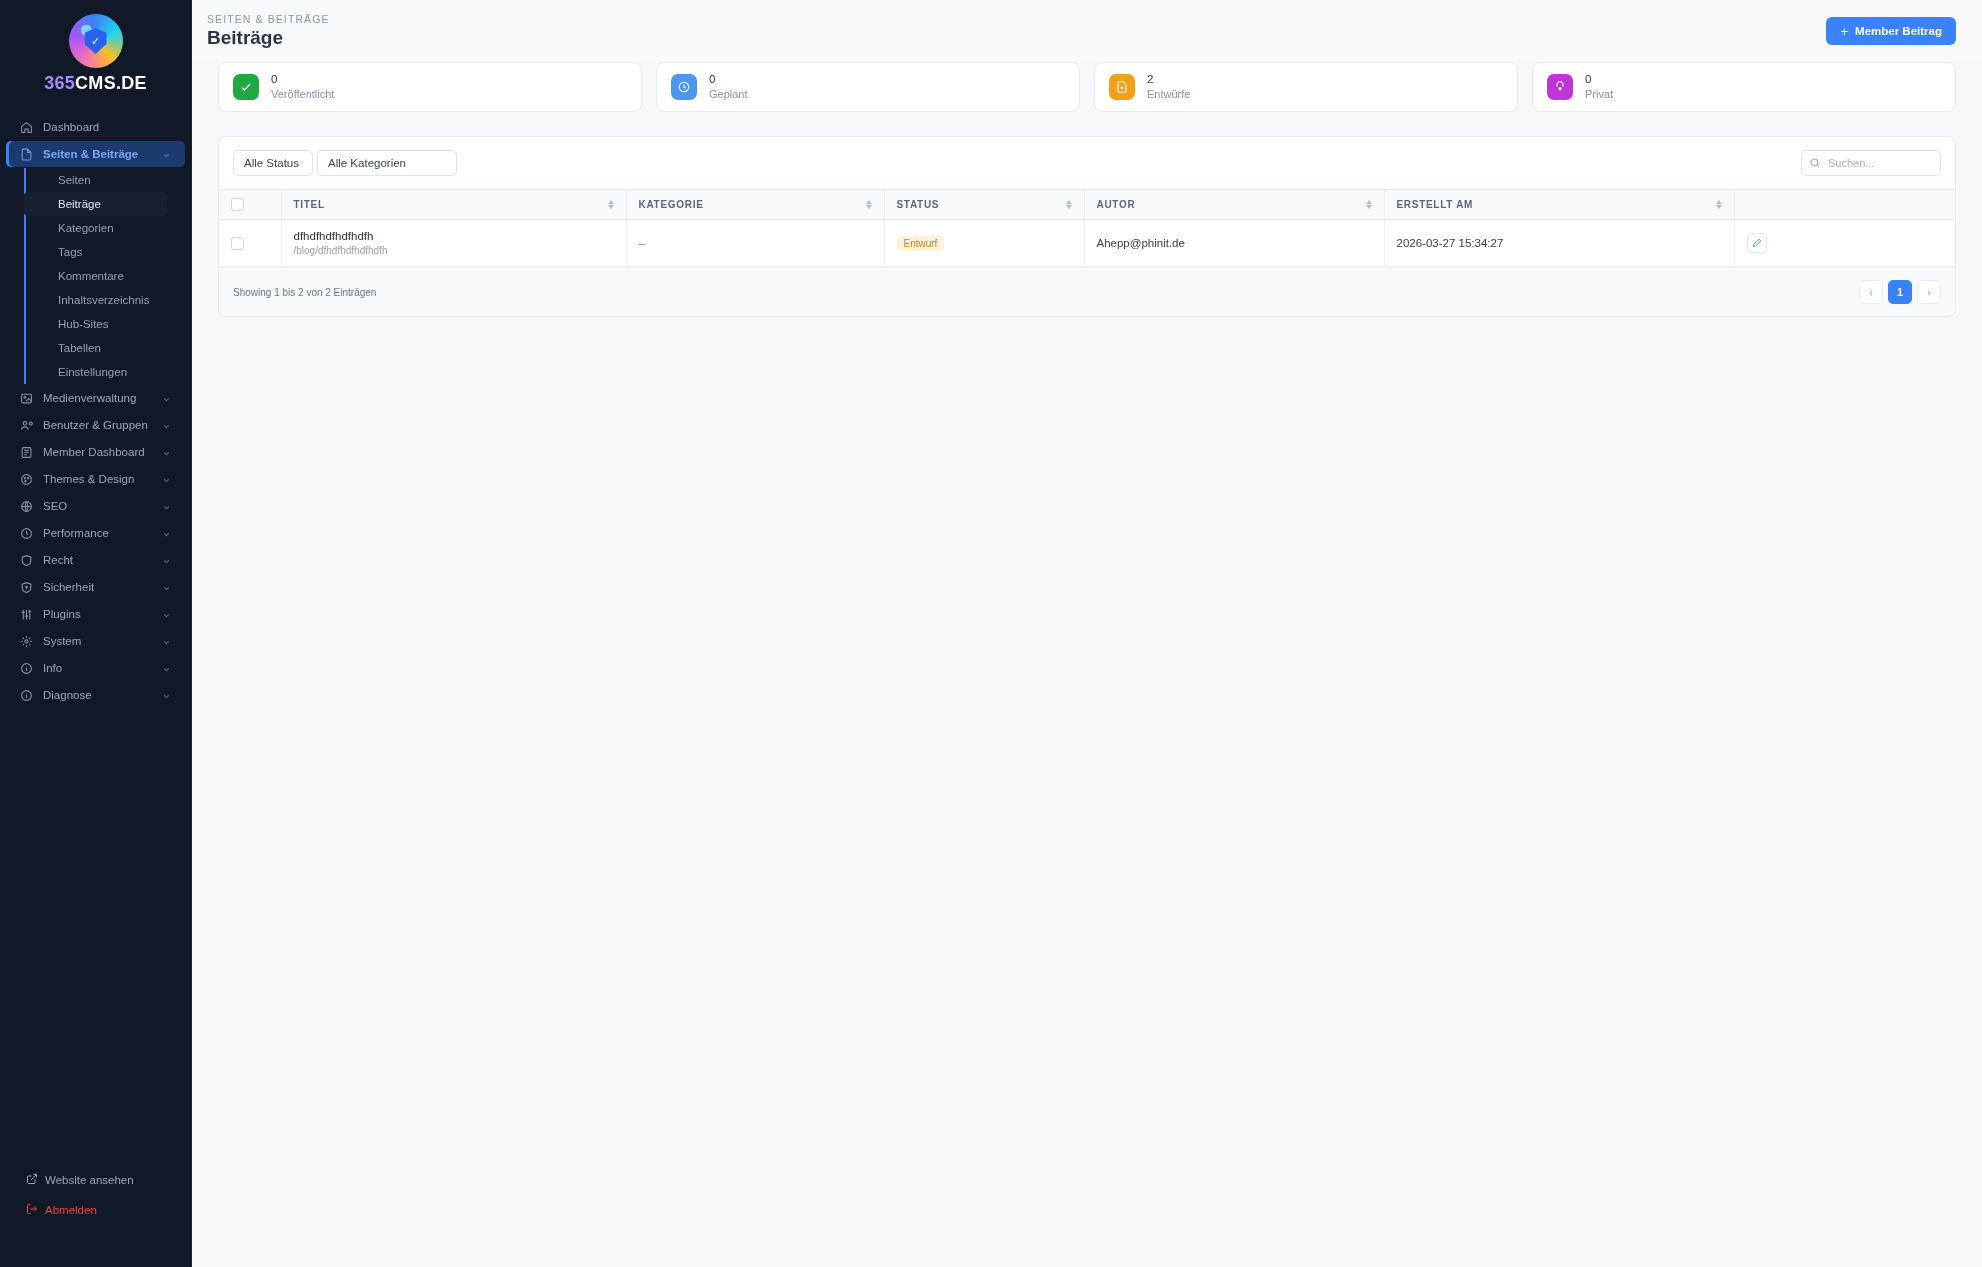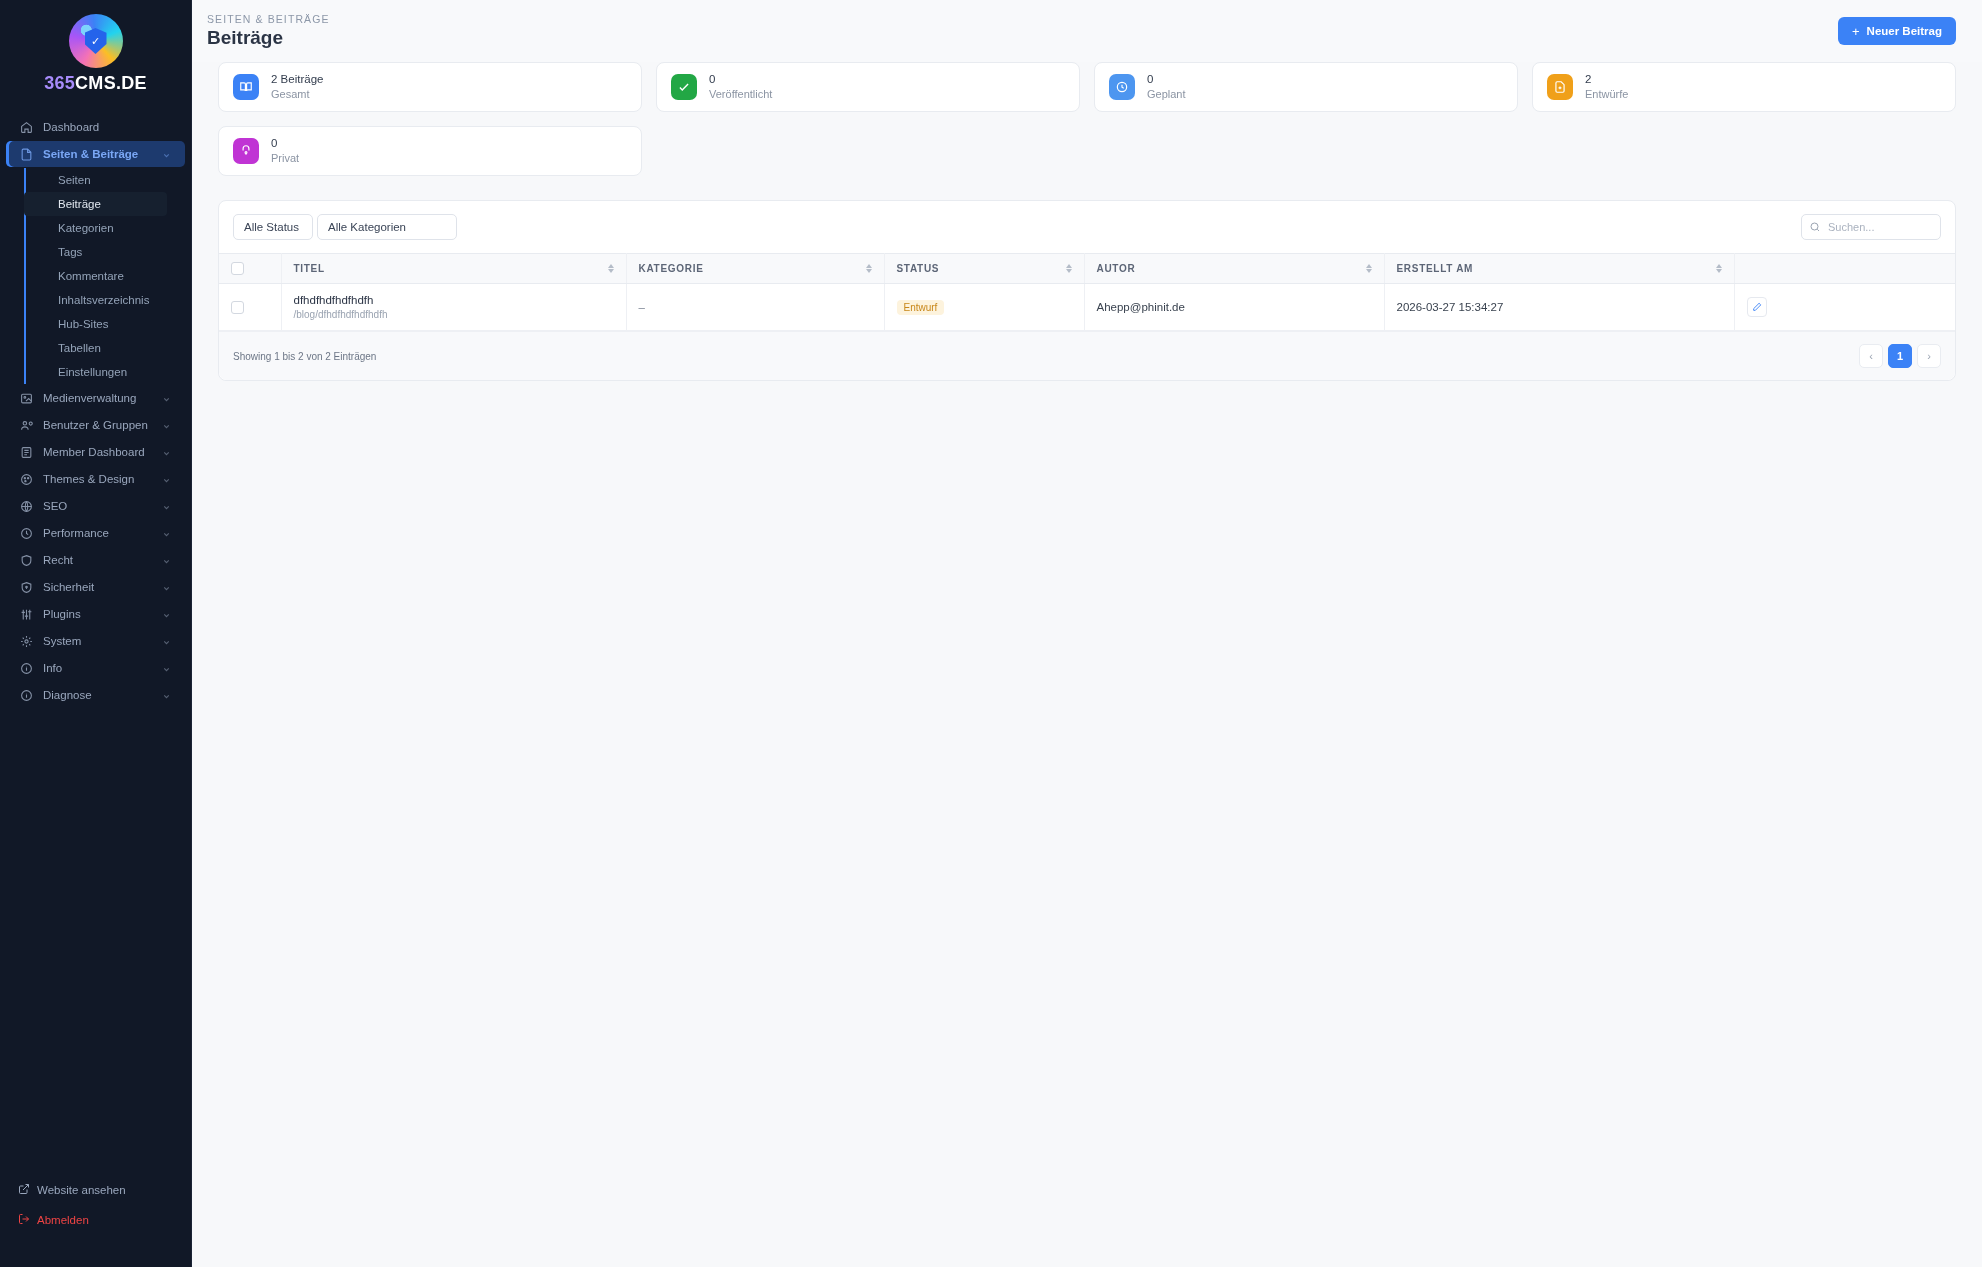--- a/index.html
+++ b/index.html
@@ -52,21 +52,21 @@
   .nav-item .ico{width:13px;height:13px;display:inline-flex;align-items:center;justify-content:center;flex:0 0 13px;color:inherit;opacity:.85;}
   .nav-item .lbl{flex:1;}
   .nav-item .chev{width:9px;height:9px;opacity:.5;}
   .sub-wrap{box-shadow:inset 2px 0 0 #3b82f6;margin:0 24px;}
   .sub-item{
     padding:0 14px 0 34px;height:24px;display:flex;align-items:center;
     color:#94a3b8;font-size:11.5px;cursor:pointer;border-radius:4px;
   }
   .sub-item.active{background:#16202f;color:#e2e8f0;}
 
-  .side-bottom{position:absolute;bottom:0;left:0;width:100%;padding:0 0 32px;}
+  .side-bottom{position:absolute;bottom:0;left:8px;width:100%;padding:0 0 42px;}
   .side-link{display:flex;align-items:center;gap:7px;padding:8px 18px;font-size:11.5px;color:#9aa7bd;cursor:pointer;}
   .side-link.logout{color:#ef4444;}
   .side-link svg{width:12px;height:12px;}
 
   
   #main{position:absolute;left:192px;top:0;width:1790px;height:1267px;}
   .topbar{
     height:62px;background:#f8f9fb;
     display:flex;align-items:center;justify-content:space-between;
     padding:0 26px 0 15px;
@@ -434,40 +434,28 @@
 
 <div id="main">
 
   <div class="topbar">
     <div>
       <div class="crumb">SEITEN &amp; BEITRÄGE</div>
       <div class="ptitle">Beiträge</div>
     </div>
     <button class="btn-primary">
       <span class="plus">+</span>
-      <span>Neuer Beitrag</span>
+      <span>Member Beitrag</span>
     </button>
   </div>
 
   <div class="content">
 
     <div class="cards">
 
-      <div class="card">
-        <span class="badge" style="background:#3b82f6">
-          <svg viewBox="0 0 24 24" fill="none" stroke="#fff" stroke-width="2">
-              <path d="M3 5h6a2 2 0 0 1 2 2v12a2 2 0 0 0-2-2H3z"></path>
-              <path d="M21 5h-6a2 2 0 0 0-2 2v12a2 2 0 0 1 2-2h6z"></path>
-            </svg>
-        </span>
-        <span>
-          <div class="num">2 Beiträge</div>
-          <div class="lab">Gesamt</div>
-        </span>
-      </div>
 
       <div class="card">
         <span class="badge" style="background:#22a745">
           <svg viewBox="0 0 24 24" fill="none" stroke="#fff" stroke-width="2.4">
               <path d="M5 13l4 4L19 7"></path>
             </svg>
         </span>
         <span>
           <div class="num">0</div>
           <div class="lab">Veröffentlicht</div>

